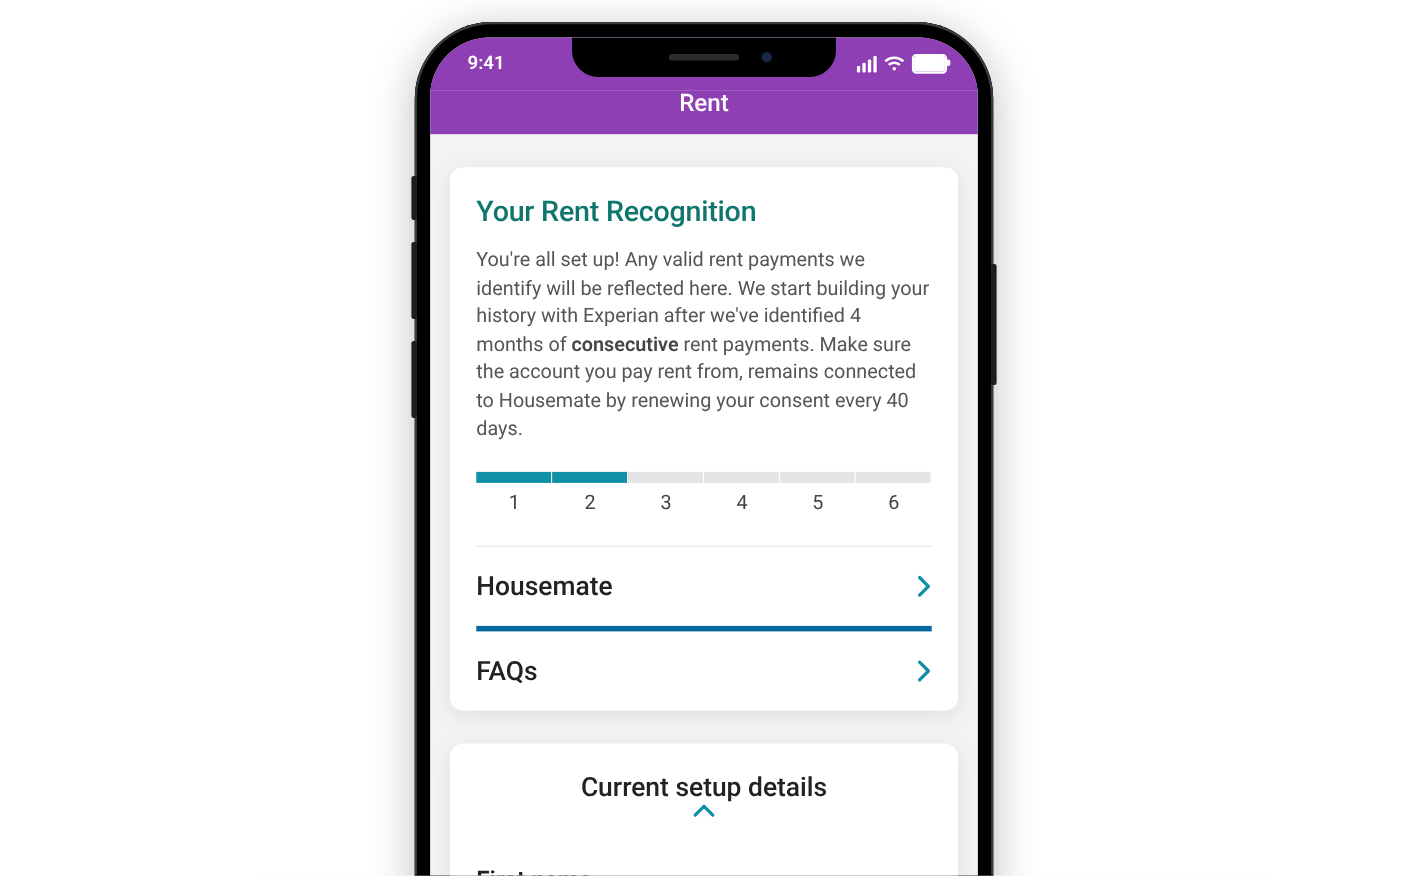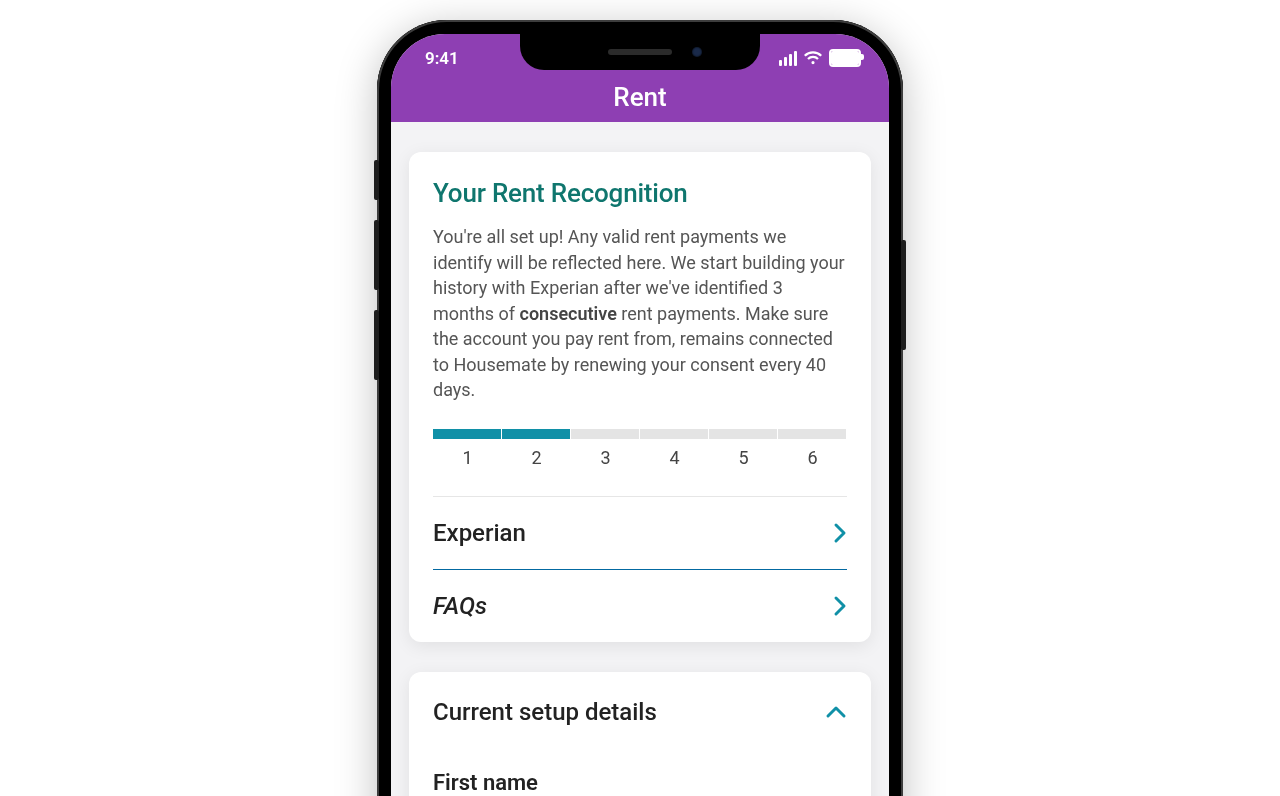--- a/index.html
+++ b/index.html
@@ -120,21 +120,21 @@
   }
   .battery-fill { background:#fff; height:100%; width:100%; border-radius:2px; }
 
   .navbar {
     background: #8e3fb3;
     height: 40px;
     display:flex;
     align-items:flex-start;
     justify-content:center;
     color:#fff;
-    font-size: 26px;
+    font-size: 22px;
     font-weight: 500;
     z-index: 40;
     position: relative;
   }
 
   .content {
     padding: 30px 18px;
   }
   .card {
     background: #fff;
@@ -182,38 +182,39 @@
     border-top: 1px solid #e6e6e6;
     margin-top: 28px;
   }
   .row {
     display:flex;
     align-items:center;
     justify-content:space-between;
     padding: 22px 0;
     cursor:pointer;
   }
-  .row + .row { border-top: 1px solid #0369a1; font-style: italic; }
+  .row + .row { border-top: 5px solid #0369a1; }
   .row-label {
     font-size: 24px;
     font-weight: 500;
     color:#222;
   }
   .chev svg { display:block; }
 
   .card2 {
     background: #fff;
     border-radius: 12px;
     box-shadow: 0 4px 18px rgba(0,0,0,0.08);
     padding: 26px 24px;
     margin-top: 30px;
   }
   .accordion-head {
     display:flex; align-items:center; justify-content:space-between;
     cursor:pointer;
+    flex-direction:column;
   }
   .accordion-title {
     font-size: 24px;
     font-weight: 500;
     color:#222;
   }
   .field-label {
     font-size: 22px;
     font-weight: 600;
     color:#222;
@@ -264,21 +265,21 @@
 
         <div class="navbar">
           <span>Rent</span>
         </div>
 
         <div class="content">
 
           <div class="card">
             <h2 class="card-title">Your Rent Recognition</h2>
             <p class="card-body">
-              <span>You're all set up! Any valid rent payments we identify will be reflected here. We start building your history with Experian after we've identified 3 months of </span><b>consecutive</b><span> rent payments. Make sure the account you pay rent from, remains connected to Housemate by renewing your consent every 40 days.</span>
+              <span>You're all set up! Any valid rent payments we identify will be reflected here. We start building your history with Experian after we've identified 4 months of </span><b>consecutive</b><span> rent payments. Make sure the account you pay rent from, remains connected to Housemate by renewing your consent every 40 days.</span>
             </p>
 
             <div class="progress-wrap">
               <div class="progress-track" id="progress-track">
                   <div class="progress-seg filled" style="flex: 1 1 0%;"></div>
                   <div class="progress-seg filled" style="flex: 1 1 0%;"></div>
                   <div class="progress-seg" style="flex: 1 1 0%;"></div>
                   <div class="progress-seg" style="flex: 1 1 0%;"></div>
                   <div class="progress-seg" style="flex: 1 1 0%;"></div>
                   <div class="progress-seg" style="flex: 1 1 0%;"></div>
@@ -289,21 +290,21 @@
                   <span>3</span>
                   <span>4</span>
                   <span>5</span>
                   <span>6</span>
                 </div>
             </div>
 
             <div class="divider"></div>
 
             <div class="row">
-              <span class="row-label">Experian</span>
+              <span class="row-label">Housemate</span>
               <span class="chev">
                 <svg width="14" height="22" viewBox="0 0 14 22">
                     <path fill="none" stroke="#1090a7" stroke-width="3" stroke-linecap="round" stroke-linejoin="round" d="M3 3l8 8-8 8"></path>
                   </svg>
               </span>
             </div>
             <div class="row">
               <span class="row-label">FAQs</span>
               <span class="chev">
                 <svg width="14" height="22" viewBox="0 0 14 22">

